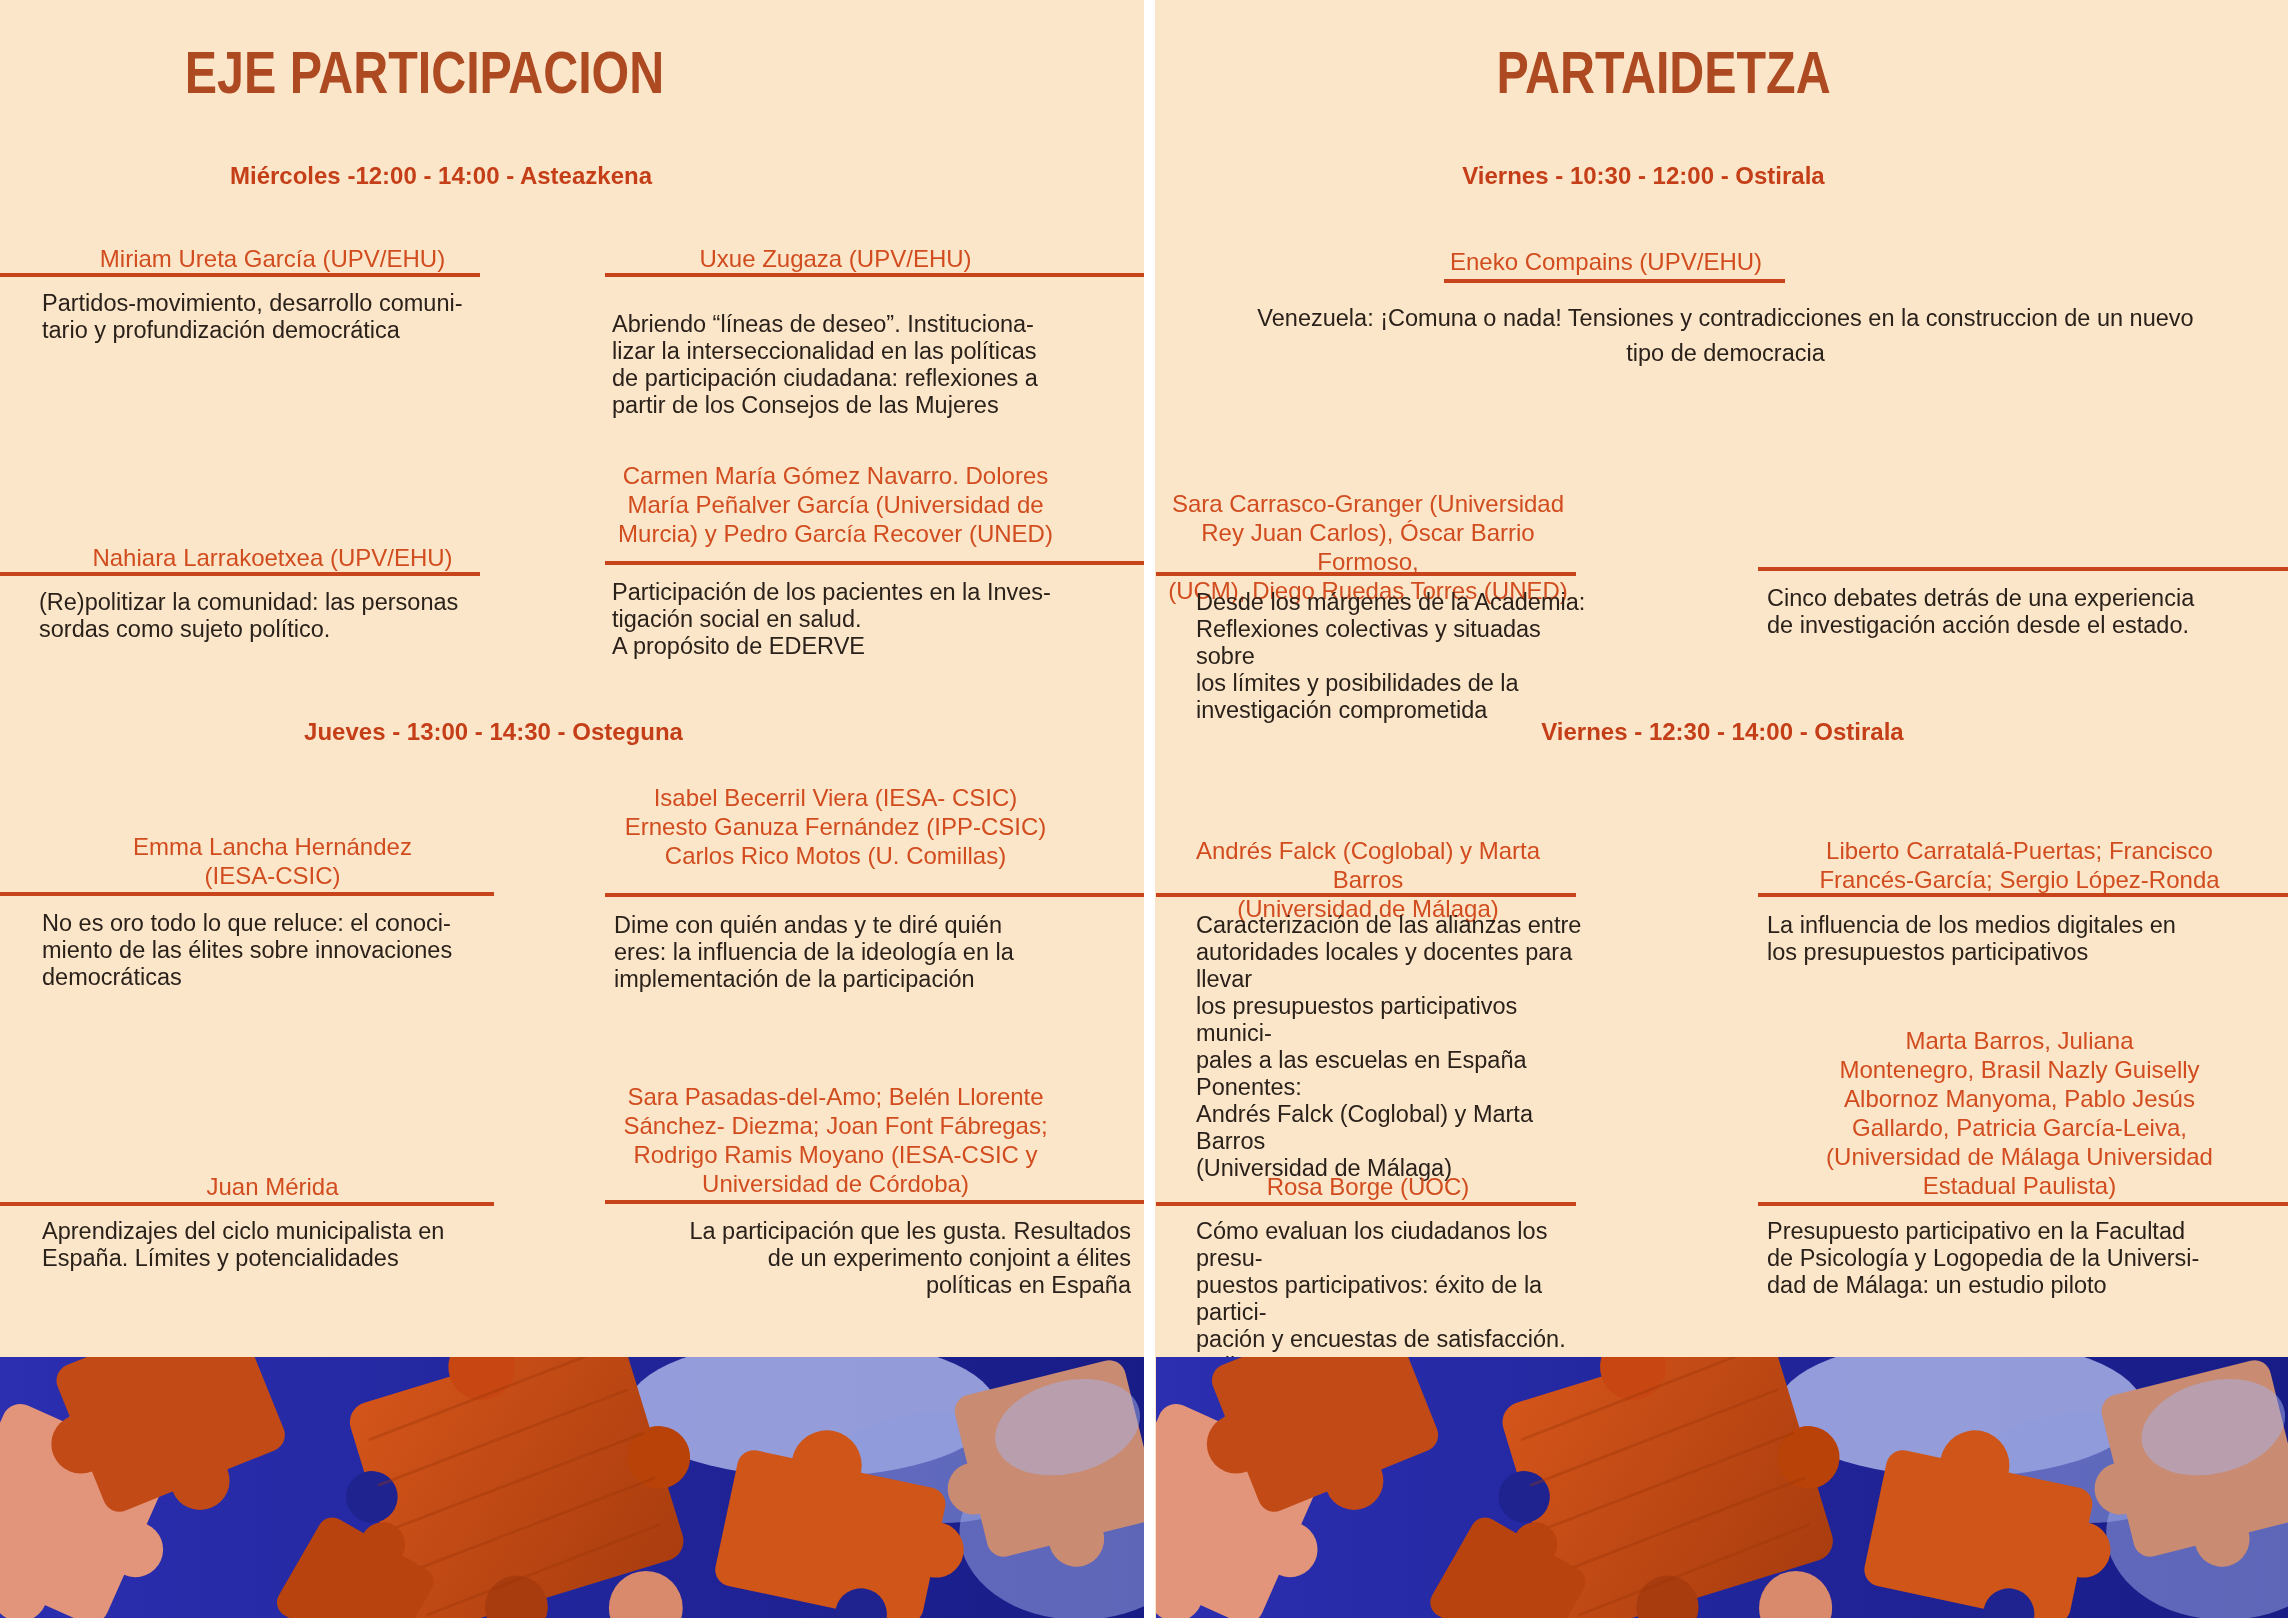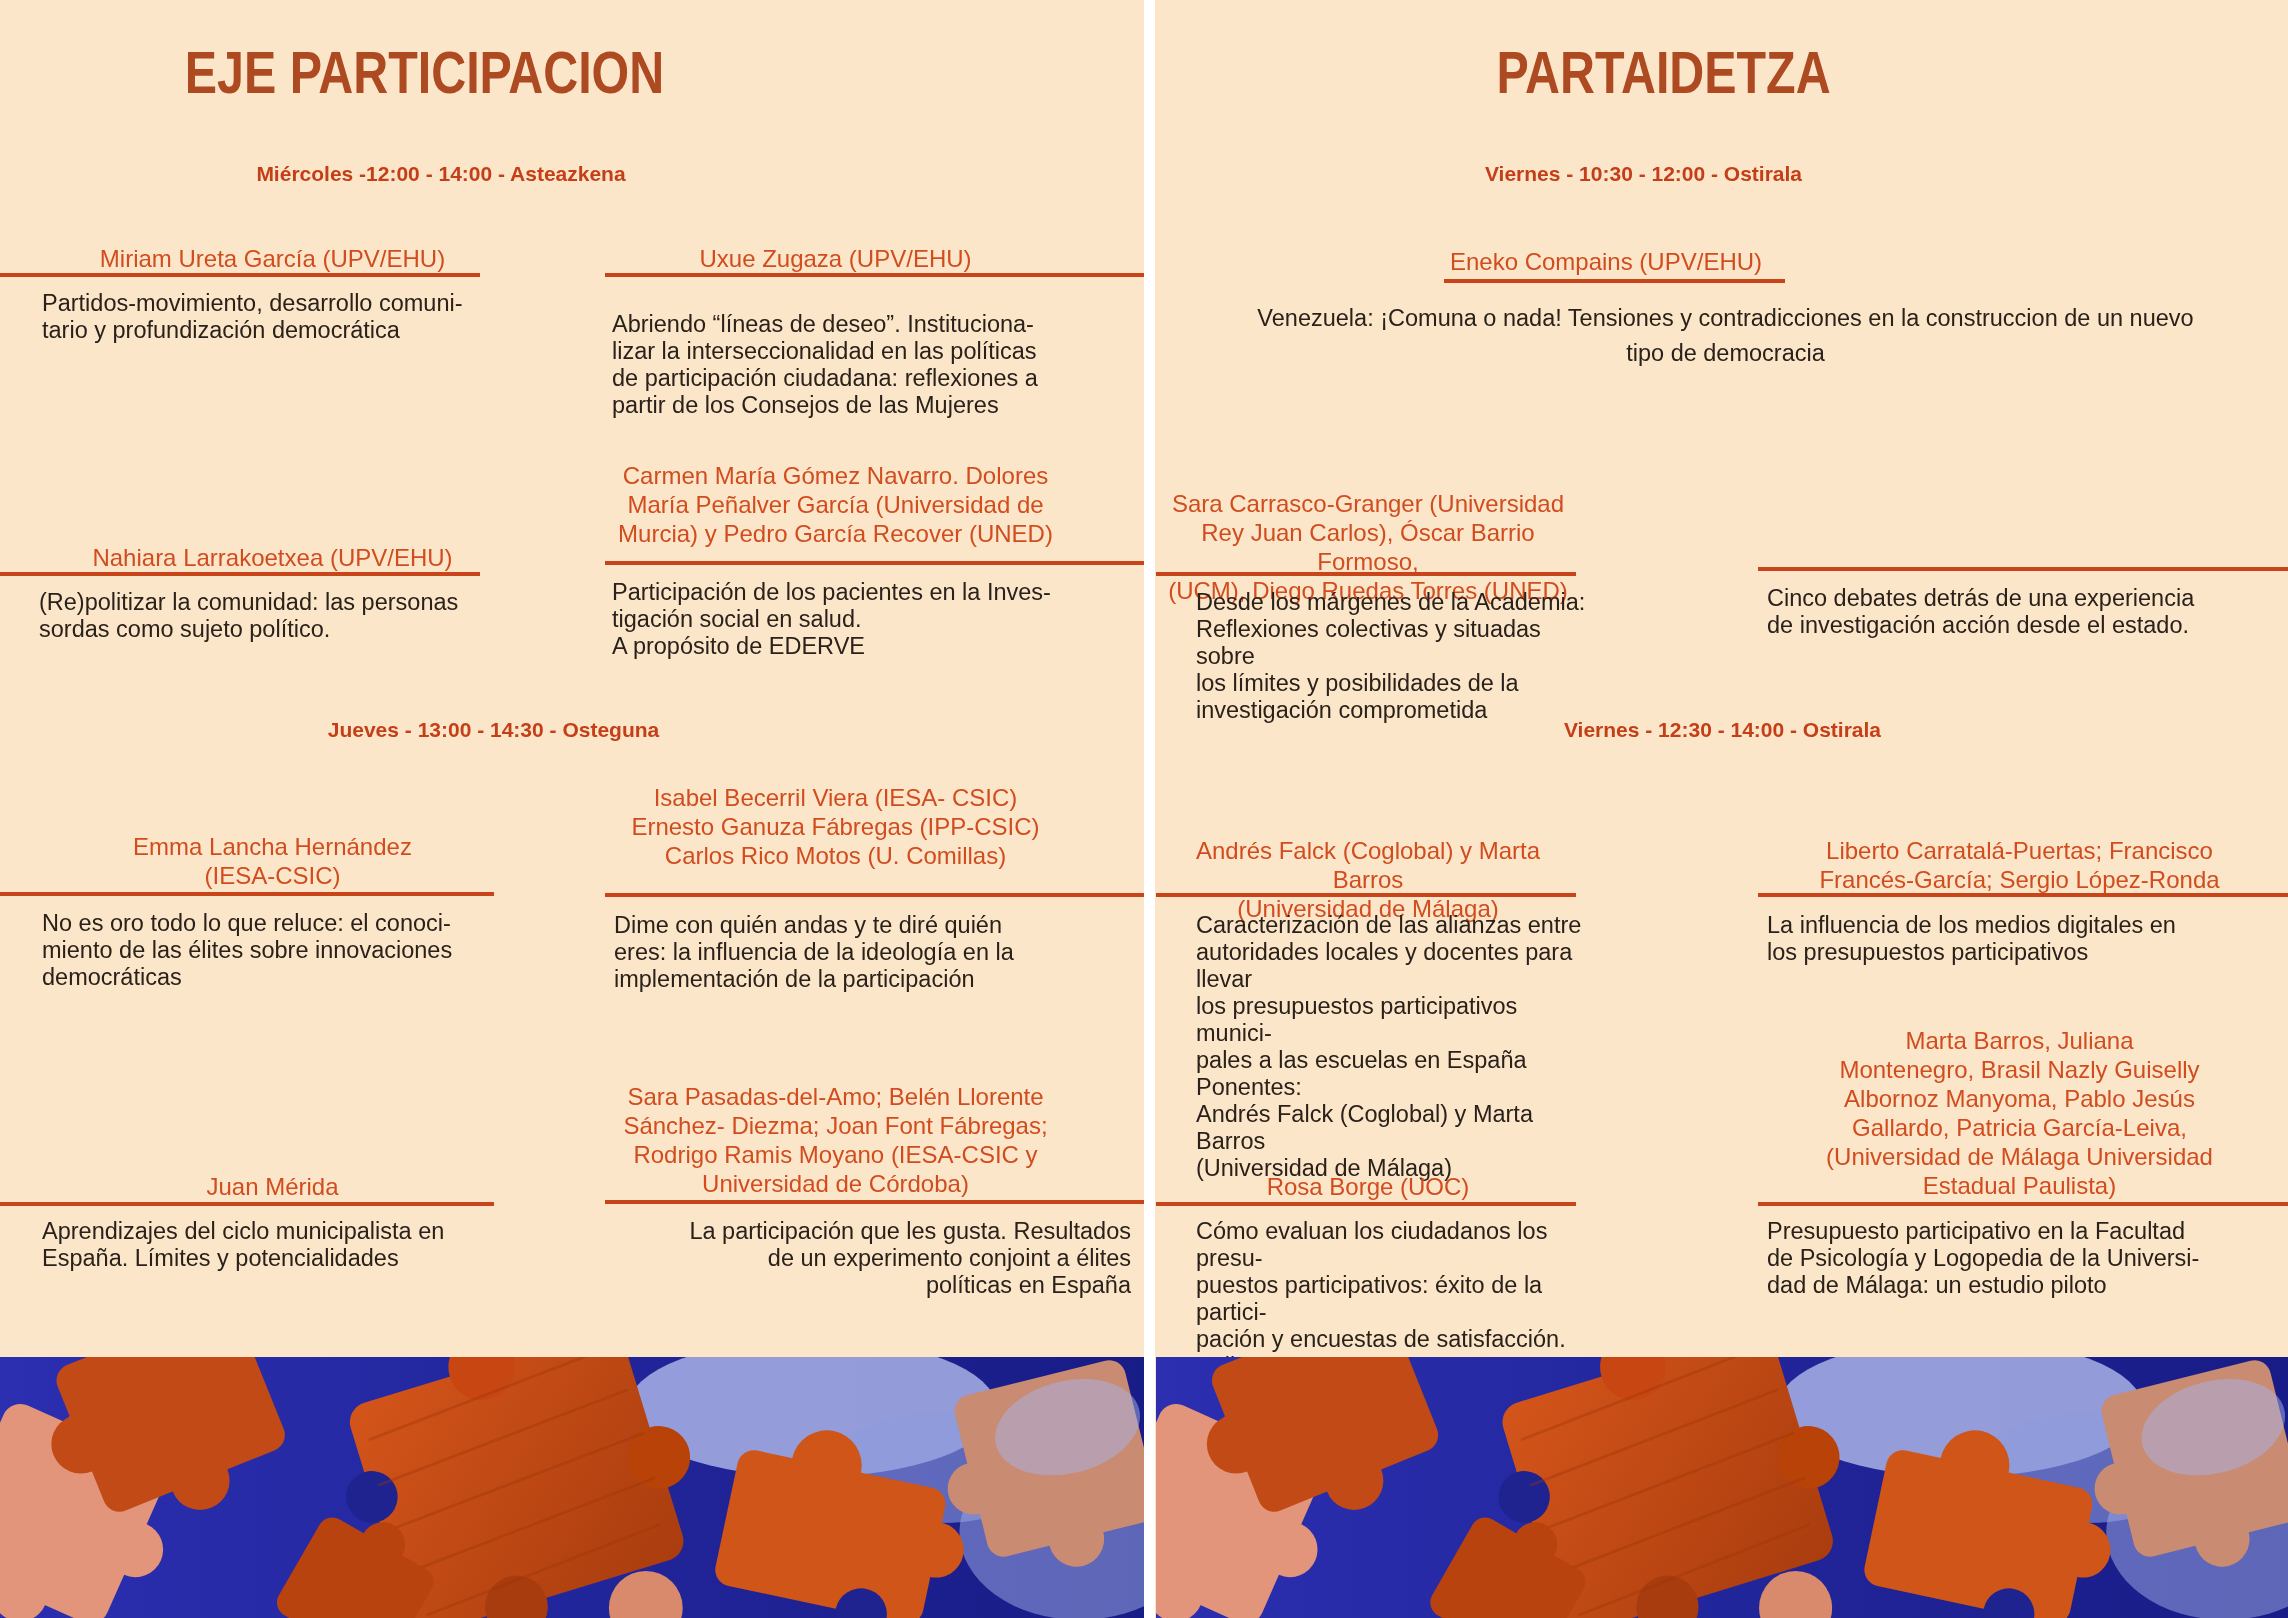--- a/index.html
+++ b/index.html
@@ -17,21 +17,21 @@
     font-weight:bold;
     text-align:center;
     transform:scaleX(.82);
     transform-origin:center;
     letter-spacing:0px;
     white-space:nowrap;
   }
   .session-heading{
     position:absolute;
     color:#c43e18;
-    font-size:21px;
+    font-size:24px;
     font-weight:bold;
     text-align:center;
     white-space:nowrap;
   }
   .talk-name{
     position:absolute;
     color:#d14c1e;
     font-size:24px;
     line-height:29px;
     font-weight:normal;
@@ -162,21 +162,21 @@
   <div class="session-heading" style="left:69px;top:718px;width:849px;">Jueves - 13:00 - 14:30 - Osteguna</div>
 
   <div class="talk-name" style="left:14px;top:832px;width:517px;">Emma Lancha Hernández
 (IESA-CSIC)</div>
   <div class="talk-rule" style="left:0;top:892px;width:494px;"></div>
   <div class="talk-body" style="left:42px;top:910px;width:480px;">No es oro todo lo que reluce: el conoci-
 miento de las élites sobre innovaciones
 democráticas</div>
 
   <div class="talk-name" style="left:605px;top:783px;width:461px;">Isabel Becerril Viera (IESA- CSIC)
-Ernesto Ganuza Fábregas (IPP-CSIC)
+Ernesto Ganuza Fernández (IPP-CSIC)
 Carlos Rico Motos (U. Comillas)</div>
   <div class="talk-rule" style="left:605px;top:893px;width:540px;"></div>
   <div class="talk-body" style="left:614px;top:912px;width:498px;">Dime con quién andas y te diré quién
 eres: la influencia de la ideología en la
 implementación de la participación</div>
 
   <div class="talk-name" style="left:14px;top:1172px;width:517px;">Juan Mérida</div>
   <div class="talk-rule" style="left:0;top:1202px;width:494px;"></div>
   <div class="talk-body" style="left:42px;top:1218px;width:498px;">Aprendizajes del ciclo municipalista en
 España. Límites y potencialidades</div>

